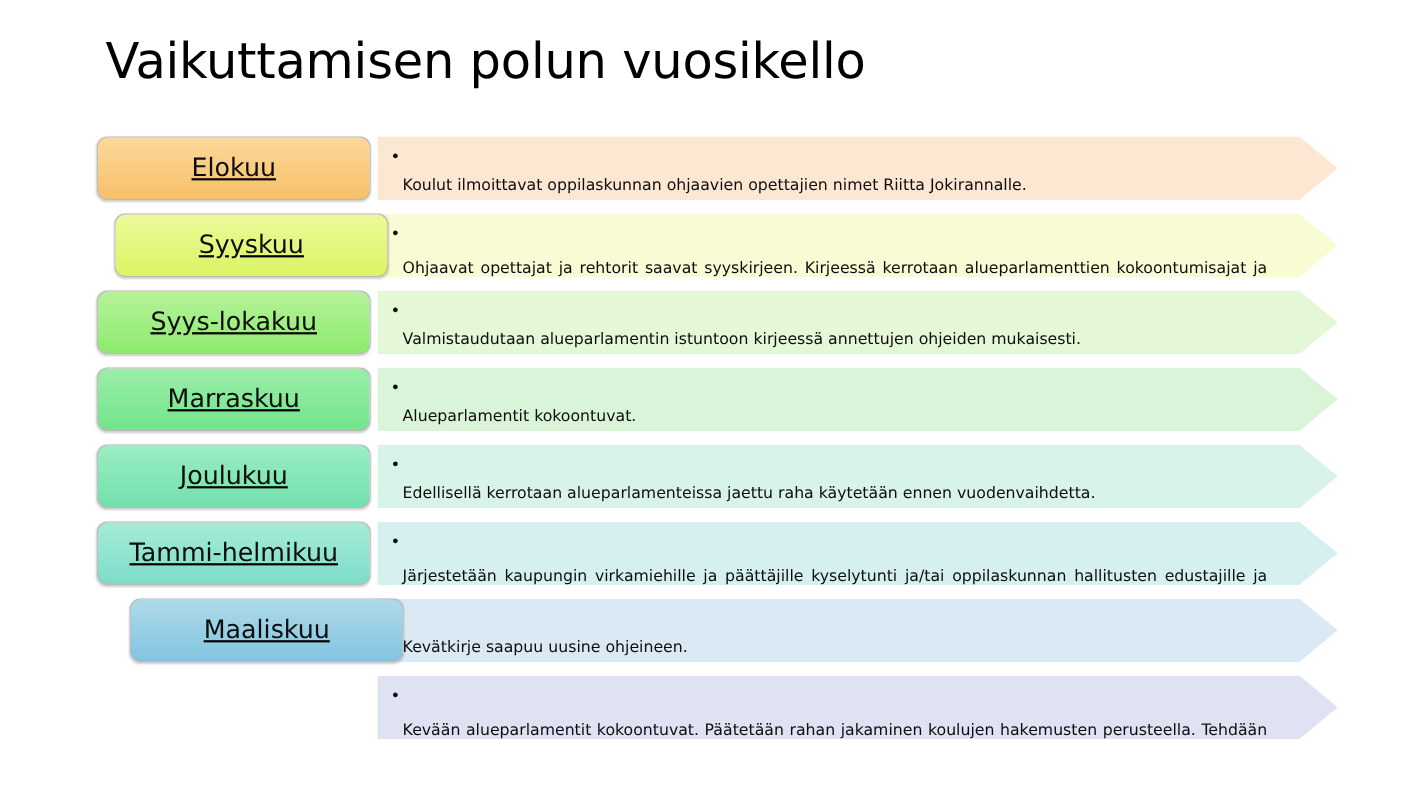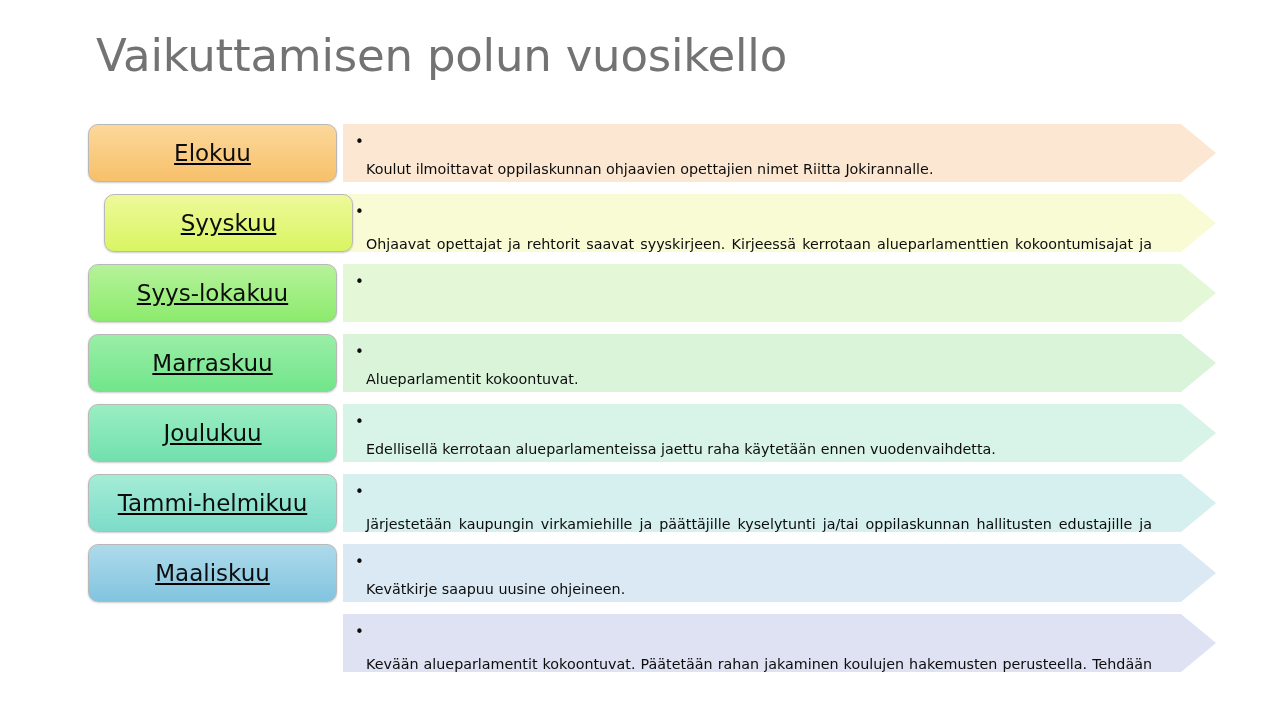--- a/index.html
+++ b/index.html
@@ -118,21 +118,21 @@
     color: #0d0d0d;
     white-space: nowrap;
     line-height: 1;
   }
 </style>
 </head>
 <body style="background: rgb(255, 255, 255);">
 
 <div id="slide">
 
-  <div id="slide-title" style="color: #737373;">Vaikuttamisen polun vuosikello</div>
+  <div id="slide-title" style="color: #000000;">Vaikuttamisen polun vuosikello</div>
 
   <div id="timeline">
       <div class="row">
         <div class="banner" style="background: rgb(252, 231, 210);">
           <div class="banner-text">
             <span class="bullet">•</span>
             <span class="banner-label">Koulut ilmoittavat oppilaskunnan ohjaavien opettajien nimet Riitta Jokirannalle.</span>
           </div>
         </div>
         <div class="chip" style="background: linear-gradient(rgb(252, 216, 154) 0%, rgb(247, 192, 106) 100%);">
@@ -147,20 +147,21 @@
           </div>
         </div>
         <div class="chip" style="background: linear-gradient(rgb(238, 249, 154) 0%, rgb(217, 245, 98) 100%); margin-left: 16px;">
           <span class="chip-label">Syyskuu</span>
         </div>
       </div>
       <div class="row">
         <div class="banner" style="background: rgb(228, 247, 214);">
           <div class="banner-text">
             <span class="bullet">•</span>
+            <span class="banner-label">Valmistaudutaan alueparlamentin istuntoon kirjeessä annettujen ohjeiden mukaisesti.</span>
           </div>
         </div>
         <div class="chip" style="background: linear-gradient(rgb(182, 242, 154) 0%, rgb(140, 235, 109) 100%);">
           <span class="chip-label">Syys-lokakuu</span>
         </div>
       </div>
       <div class="row">
         <div class="banner" style="background: rgb(217, 244, 217);">
           <div class="banner-text">
             <span class="bullet">•</span>
@@ -193,21 +194,21 @@
           <span class="chip-label">Tammi-helmikuu</span>
         </div>
       </div>
       <div class="row">
         <div class="banner" style="background: rgb(218, 233, 243);">
           <div class="banner-text">
             <span class="bullet">•</span>
             <span class="banner-label">Kevätkirje saapuu  uusine ohjeineen.</span>
           </div>
         </div>
-        <div class="chip" style="background: linear-gradient(rgb(174, 218, 234) 0%, rgb(130, 196, 224) 100%);">
+        <div class="chip" style="background: linear-gradient(rgb(174, 218, 234) 0%, rgb(130, 196, 224) 100%); margin-left: 30px;">
           <span class="chip-label">Maaliskuu</span>
         </div>
       </div>
       <div class="row two-line">
         <div class="banner" style="background: rgb(223, 226, 242);">
           <div class="banner-text">
             <span class="bullet">•</span>
             <span class="banner-label">Kevään alueparlamentit kokoontuvat. Päätetään rahan jakaminen koulujen hakemusten perusteella. Tehdään tutustumisretki Eduskuntataloon.</span>
           </div>
         </div>

